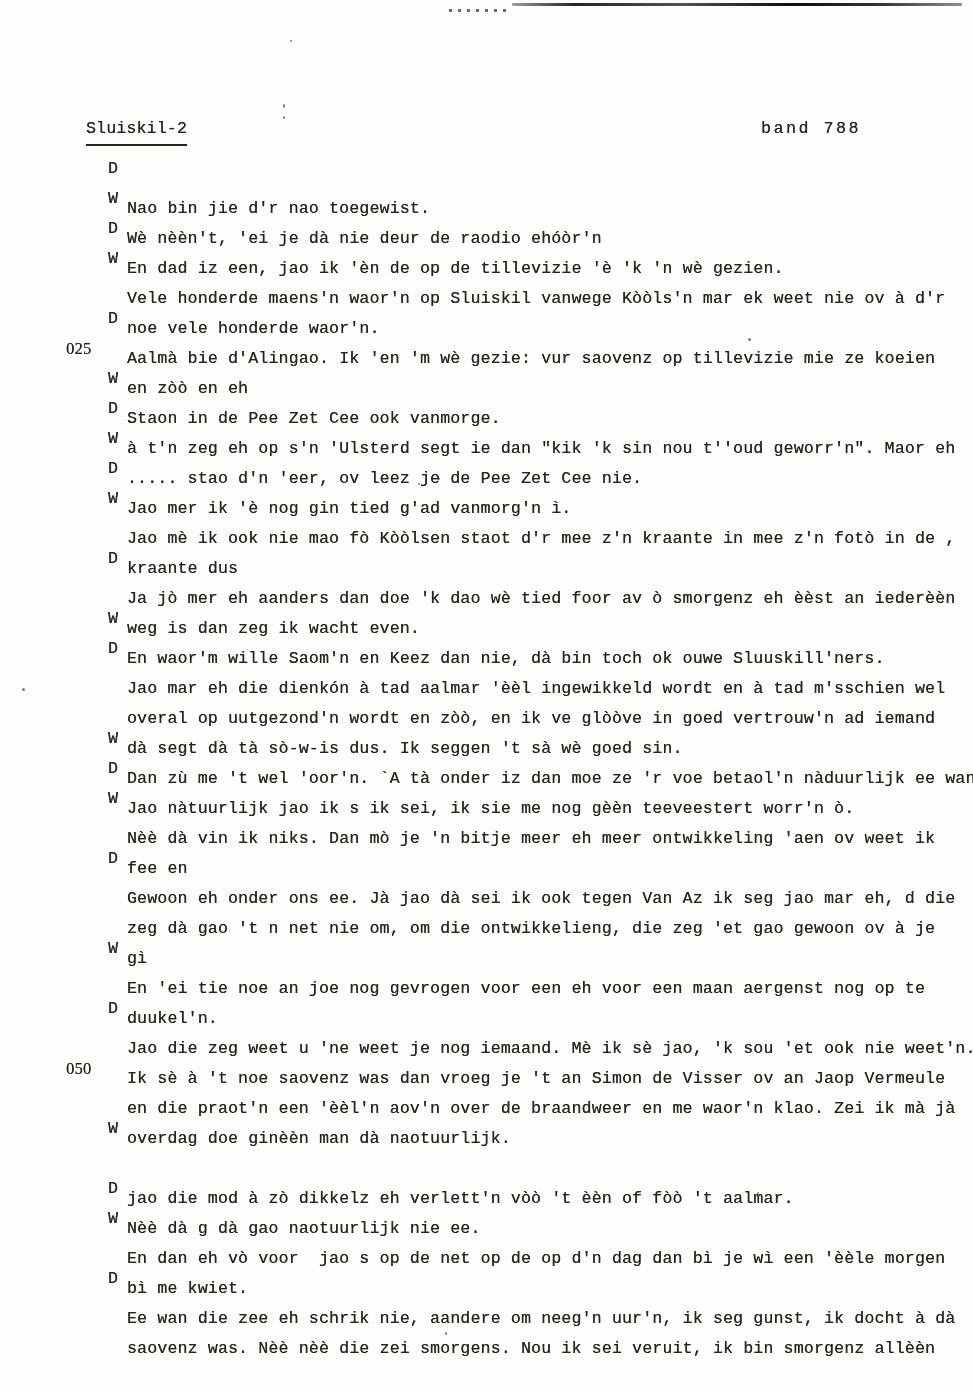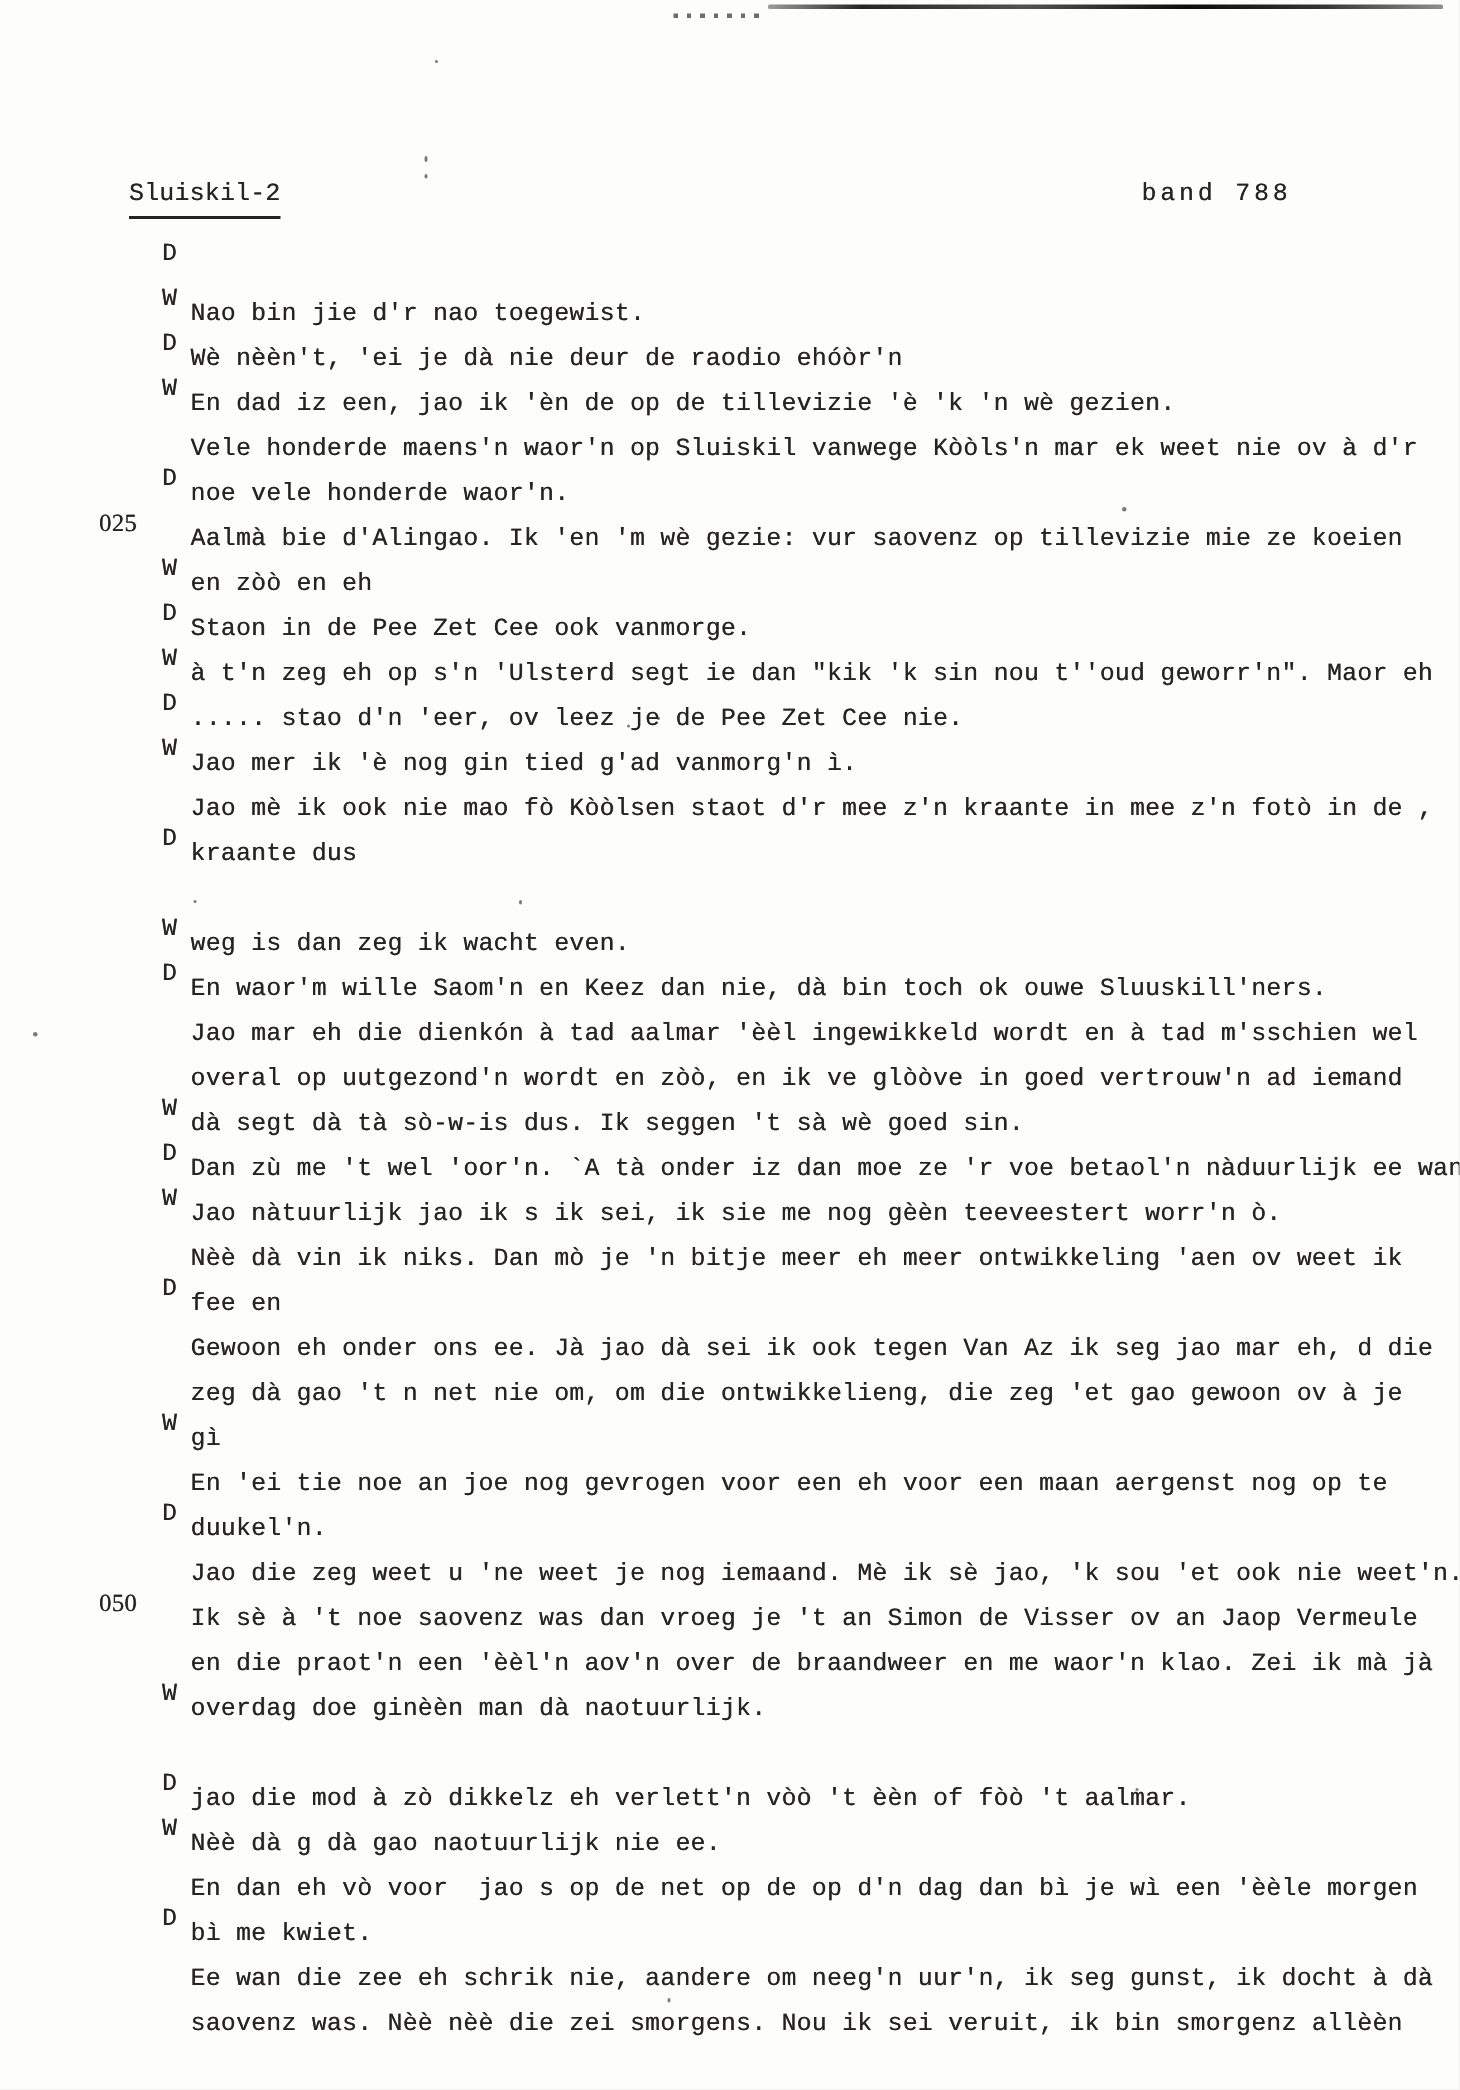--- a/index.html
+++ b/index.html
@@ -193,20 +193,21 @@
       <span class="txt">Jao mè ik ook nie mao fò Kòòlsen staot d'r mee z'n kraante in mee z'n fotò in de ,</span>
     </div>
       <div class="line">
       <span class="num"></span>
       <span class="spk"></span>
       <span class="txt">kraante dus</span>
     </div>
       <div class="line">
       <span class="num"></span>
       <span class="spk">D</span>
+      <span class="txt">Ja jò mer eh aanders dan doe 'k dao wè tied foor av ò smorgenz eh èèst an iederèèn</span>
     </div>
       <div class="line">
       <span class="num"></span>
       <span class="spk"></span>
       <span class="txt">weg is dan zeg ik wacht even.</span>
     </div>
       <div class="line">
       <span class="num"></span>
       <span class="spk">W</span>
       <span class="txt">En waor'm wille Saom'n en Keez dan nie, dà bin toch ok ouwe Sluuskill'ners.</span>

